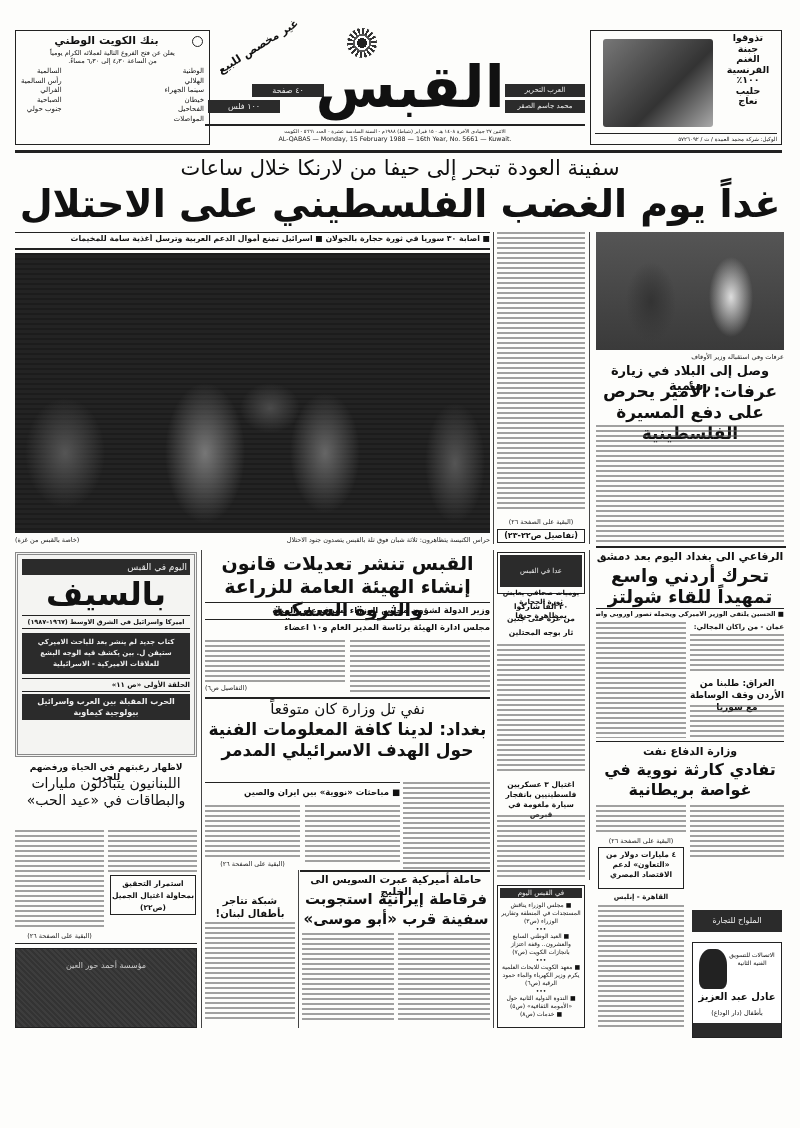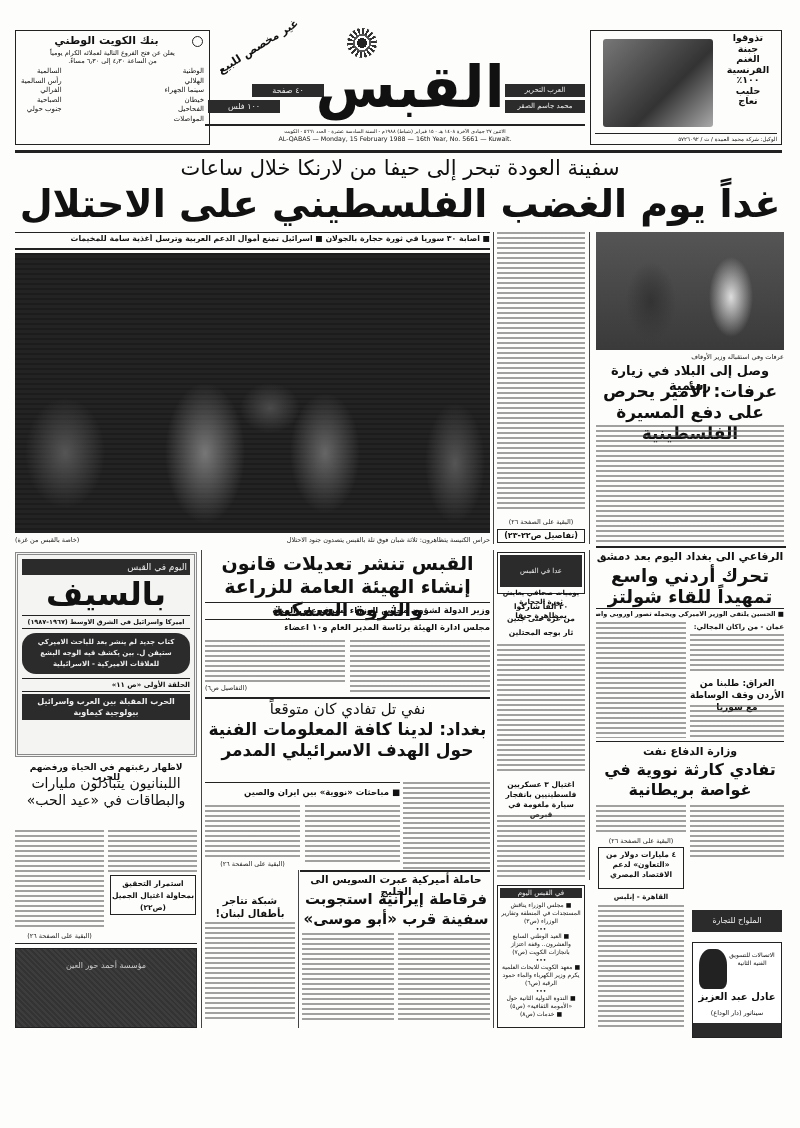--- a/index.html
+++ b/index.html
@@ -147,36 +147,36 @@
   <div style="font-size:7.5px;font-weight:bold;text-align:center;line-height:10px;padding-top:2px;">٤ مليارات دولار من «التعاون» لدعم الاقتصاد المصري</div>
 </div>
 <div style="position:absolute;left:598px;top:893px;width:86px;font-size:7px;font-weight:bold;text-align:center;">القاهرة - إنلبس</div>
 <div class="txtlines" style="position:absolute;left:598px;top:905px;width:86px;height:125px;"></div>
 
 <div class="dark" style="position:absolute;left:692px;top:910px;width:90px;height:22px;font-size:8px;text-align:center;line-height:22px;">الملواح للتجارة</div>
 <div class="box" style="left:692px;top:942px;width:90px;height:96px;background:#fff;">
   <div style="position:absolute;left:6px;top:6px;width:28px;height:40px;background:#222;border-radius:40% 40% 20% 20%;"></div>
   <div style="position:absolute;right:3px;top:8px;width:52px;font-size:6px;text-align:center;line-height:8px;">الاتصالات للتسويق الفنية الثانية</div>
   <div style="position:absolute;left:3px;right:3px;top:48px;font-size:10px;font-weight:bold;text-align:center;">عادل عبد العزيز</div>
-  <div style="position:absolute;left:3px;right:3px;top:66px;font-size:6.5px;text-align:center;">سيناتور (دار الوداع)</div>
+  <div style="position:absolute;left:3px;right:3px;top:66px;font-size:6.5px;text-align:center;">بأطفال (دار الوداع)</div>
   <div style="position:absolute;left:0;right:0;bottom:0;height:14px;background:#2b2b2b;"></div>
 </div>
 
 <div class="vrule" style="left:493px;top:550px;height:478px;"></div>
 <div class="hd" style="position:absolute;left:205px;top:552px;width:285px;font-size:19px;line-height:23px;">القبس تنشر تعديلات قانون إنشاء الهيئة العامة للزراعة والثروة السمكية</div>
 <div class="rule" style="left:205px;top:602px;width:285px;height:1px;"></div>
 <div style="position:absolute;left:205px;top:605px;width:285px;font-size:8.5px;font-weight:bold;">وزير الدولة لشؤون مجلس الوزراء يشرف على الهيئة</div>
 <div class="rule" style="left:205px;top:619px;width:285px;height:1px;"></div>
 <div style="position:absolute;left:205px;top:622px;width:285px;font-size:8.5px;font-weight:bold;">مجلس ادارة الهيئة برئاسة المدير العام و١٠ اعضاء</div>
 <div class="txtlines" style="position:absolute;left:350px;top:640px;width:140px;height:52px;"></div>
 <div class="txtlines" style="position:absolute;left:205px;top:640px;width:140px;height:42px;"></div>
 <div class="cap" style="position:absolute;left:205px;top:684px;width:140px;text-align:left;">(التفاصيل ص٦)</div>
 <div class="rule" style="left:205px;top:697px;width:285px;height:2px;"></div>
 
-<div class="hd" style="position:absolute;left:205px;top:700px;width:285px;font-size:15px;font-weight:normal;">نفي تل تفادي كان متوقعاً</div>
+<div class="hd" style="position:absolute;left:205px;top:700px;width:285px;font-size:15px;font-weight:normal;">نفي تل وزارة كان متوقعاً</div>
 <div class="hd" style="position:absolute;left:205px;top:719px;width:285px;font-size:17px;line-height:21px;">بغداد: لدينا كافة المعلومات الفنية حول الهدف الاسرائيلي المدمر</div>
 <div class="rule" style="left:205px;top:782px;width:195px;height:1px;"></div>
 <div class="bullet" style="position:absolute;left:205px;top:787px;width:195px;font-size:8.5px;font-weight:bold;">مباحثات «نووية» بين ايران والصين</div>
 <div class="txtlines" style="position:absolute;left:403px;top:782px;width:87px;height:90px;"></div>
 <div class="txtlines" style="position:absolute;left:305px;top:805px;width:95px;height:58px;"></div>
 <div class="txtlines" style="position:absolute;left:205px;top:805px;width:95px;height:52px;"></div>
 <div class="cap" style="position:absolute;left:205px;top:860px;width:95px;text-align:center;">(البقية على الصفحة ٢٦)</div>
 
 <div class="rule" style="left:300px;top:870px;width:190px;height:1.5px;"></div>
 <div class="hd" style="position:absolute;left:302px;top:873px;width:188px;font-size:10.5px;">حاملة أميركية عبرت السويس الى الخليج</div>
@@ -200,21 +200,21 @@
   <div class="bullet" style="font-size:6px;line-height:8px;text-align:center;">خدمات (ص٨)</div>
 </div>
 
 <div class="vrule" style="left:201px;top:550px;height:478px;"></div>
 <div style="position:absolute;left:15px;top:552px;width:182px;height:205px;border:3px double #888;background:#f4f4f2;padding:4px;">
   <div class="dark" style="font-size:9px;text-align:right;padding:3px;">اليوم في القبس</div>
   <div style="font-size:32px;font-weight:bold;text-align:center;line-height:38px;">بالسيف</div>
   <div style="height:1px;background:#222;margin:2px 0;"></div>
   <div style="font-size:6.5px;font-weight:bold;text-align:center;">اميركا واسرائيل في الشرق الاوسط (١٩٦٧-١٩٨٧)</div>
   <div style="height:1px;background:#222;margin:2px 0;"></div>
-  <div class="dark" style="font-size:7px;font-weight:bold;text-align:center;padding:4px;line-height:11px;border-radius:14px;margin-top:4px;">كتاب جديد لم ينشر بعد للباحث الاميركي ستيفن ل. بين يكشف فيه الوجه البشع للعلاقات الاميركية - الاسرائيلية</div>
+  <div class="dark" style="font-size:7px;font-weight:bold;text-align:center;padding:4px;line-height:11px;border-radius:0;margin-top:4px;">كتاب جديد لم ينشر بعد للباحث الاميركي ستيفن ل. بين يكشف فيه الوجه البشع للعلاقات الاميركية - الاسرائيلية</div>
   <div style="height:1px;background:#222;margin:4px 0 2px;"></div>
   <div style="font-size:7px;font-weight:bold;text-align:right;">الحلقة الأولى «ص ١١»</div>
   <div style="height:1px;background:#222;margin:2px 0;"></div>
   <div class="dark" style="font-size:8px;font-weight:bold;text-align:center;padding:2px;line-height:11px;">الحرب المقبلة بين العرب واسرائيل بيولوجية كيماوية</div>
 </div>
 
 <div class="hd" style="position:absolute;left:15px;top:762px;width:182px;font-size:9px;">لاظهار رغبتهم في الحياة ورفضهم للحرب</div>
 <div class="hd" style="position:absolute;left:15px;top:775px;width:182px;font-size:14px;font-weight:normal;line-height:17px;">اللبنانيون يتبادلون مليارات والبطاقات في «عيد الحب»</div>
 <div class="txtlines" style="position:absolute;left:108px;top:830px;width:89px;height:42px;"></div>
 <div class="txtlines" style="position:absolute;left:15px;top:830px;width:89px;height:100px;"></div>

